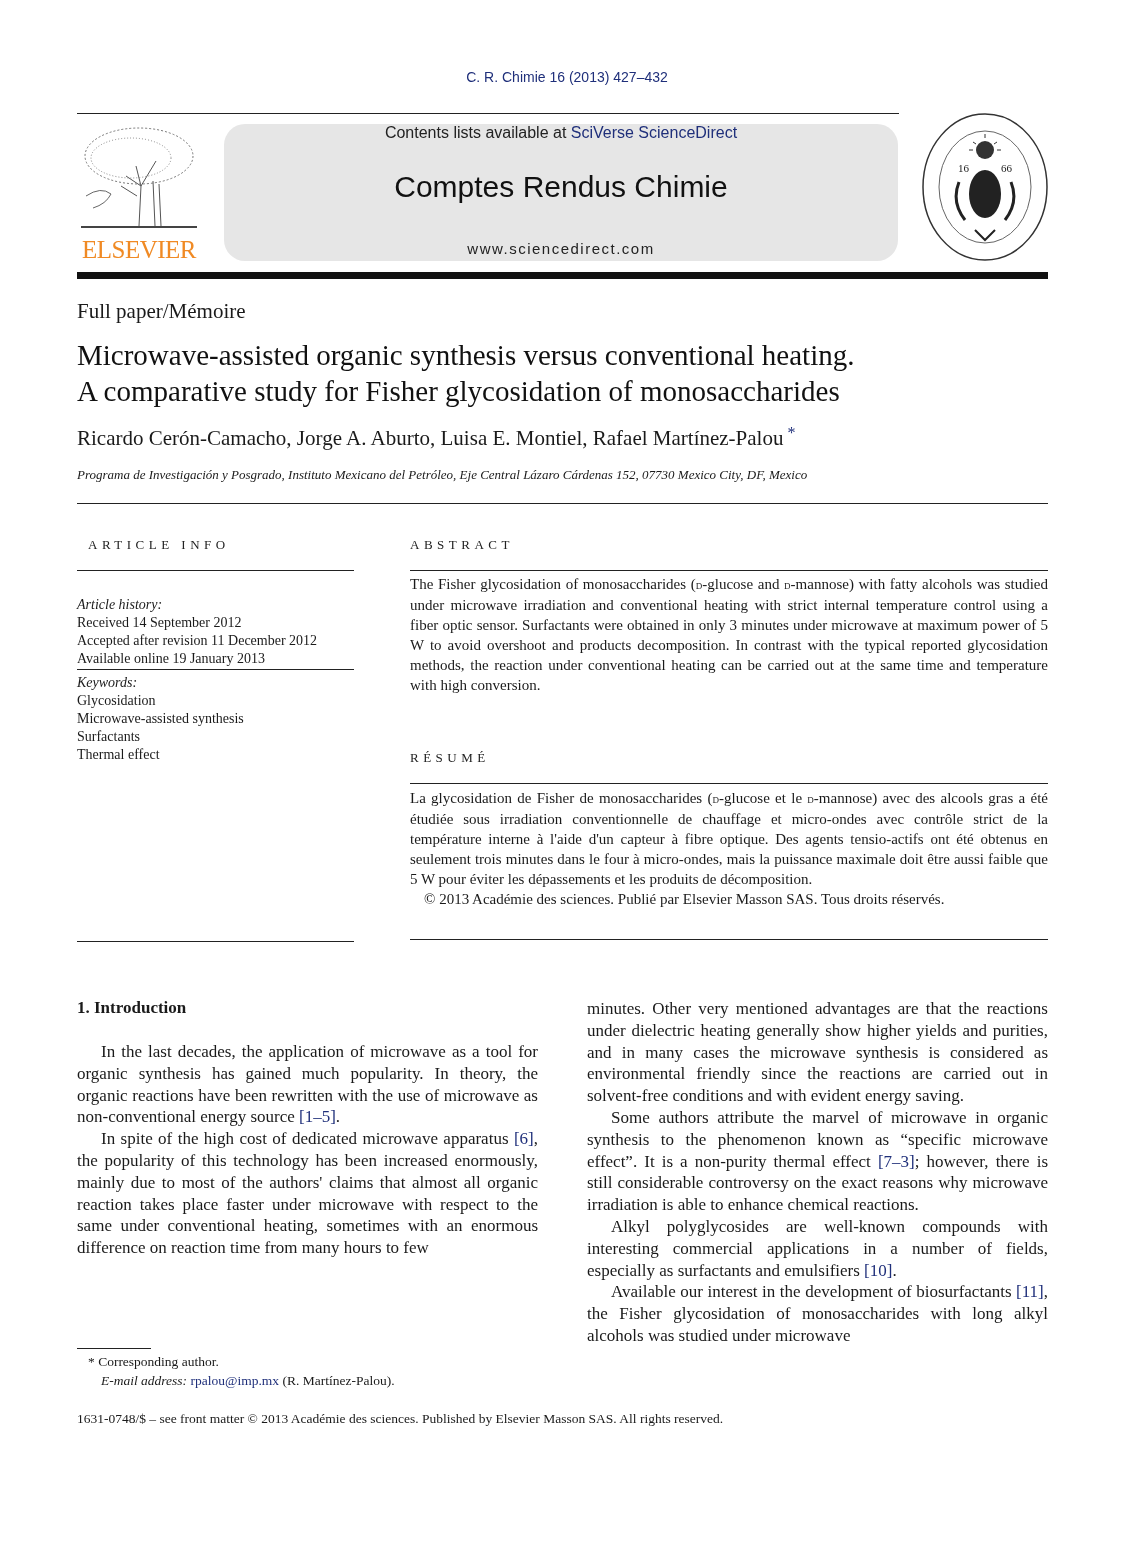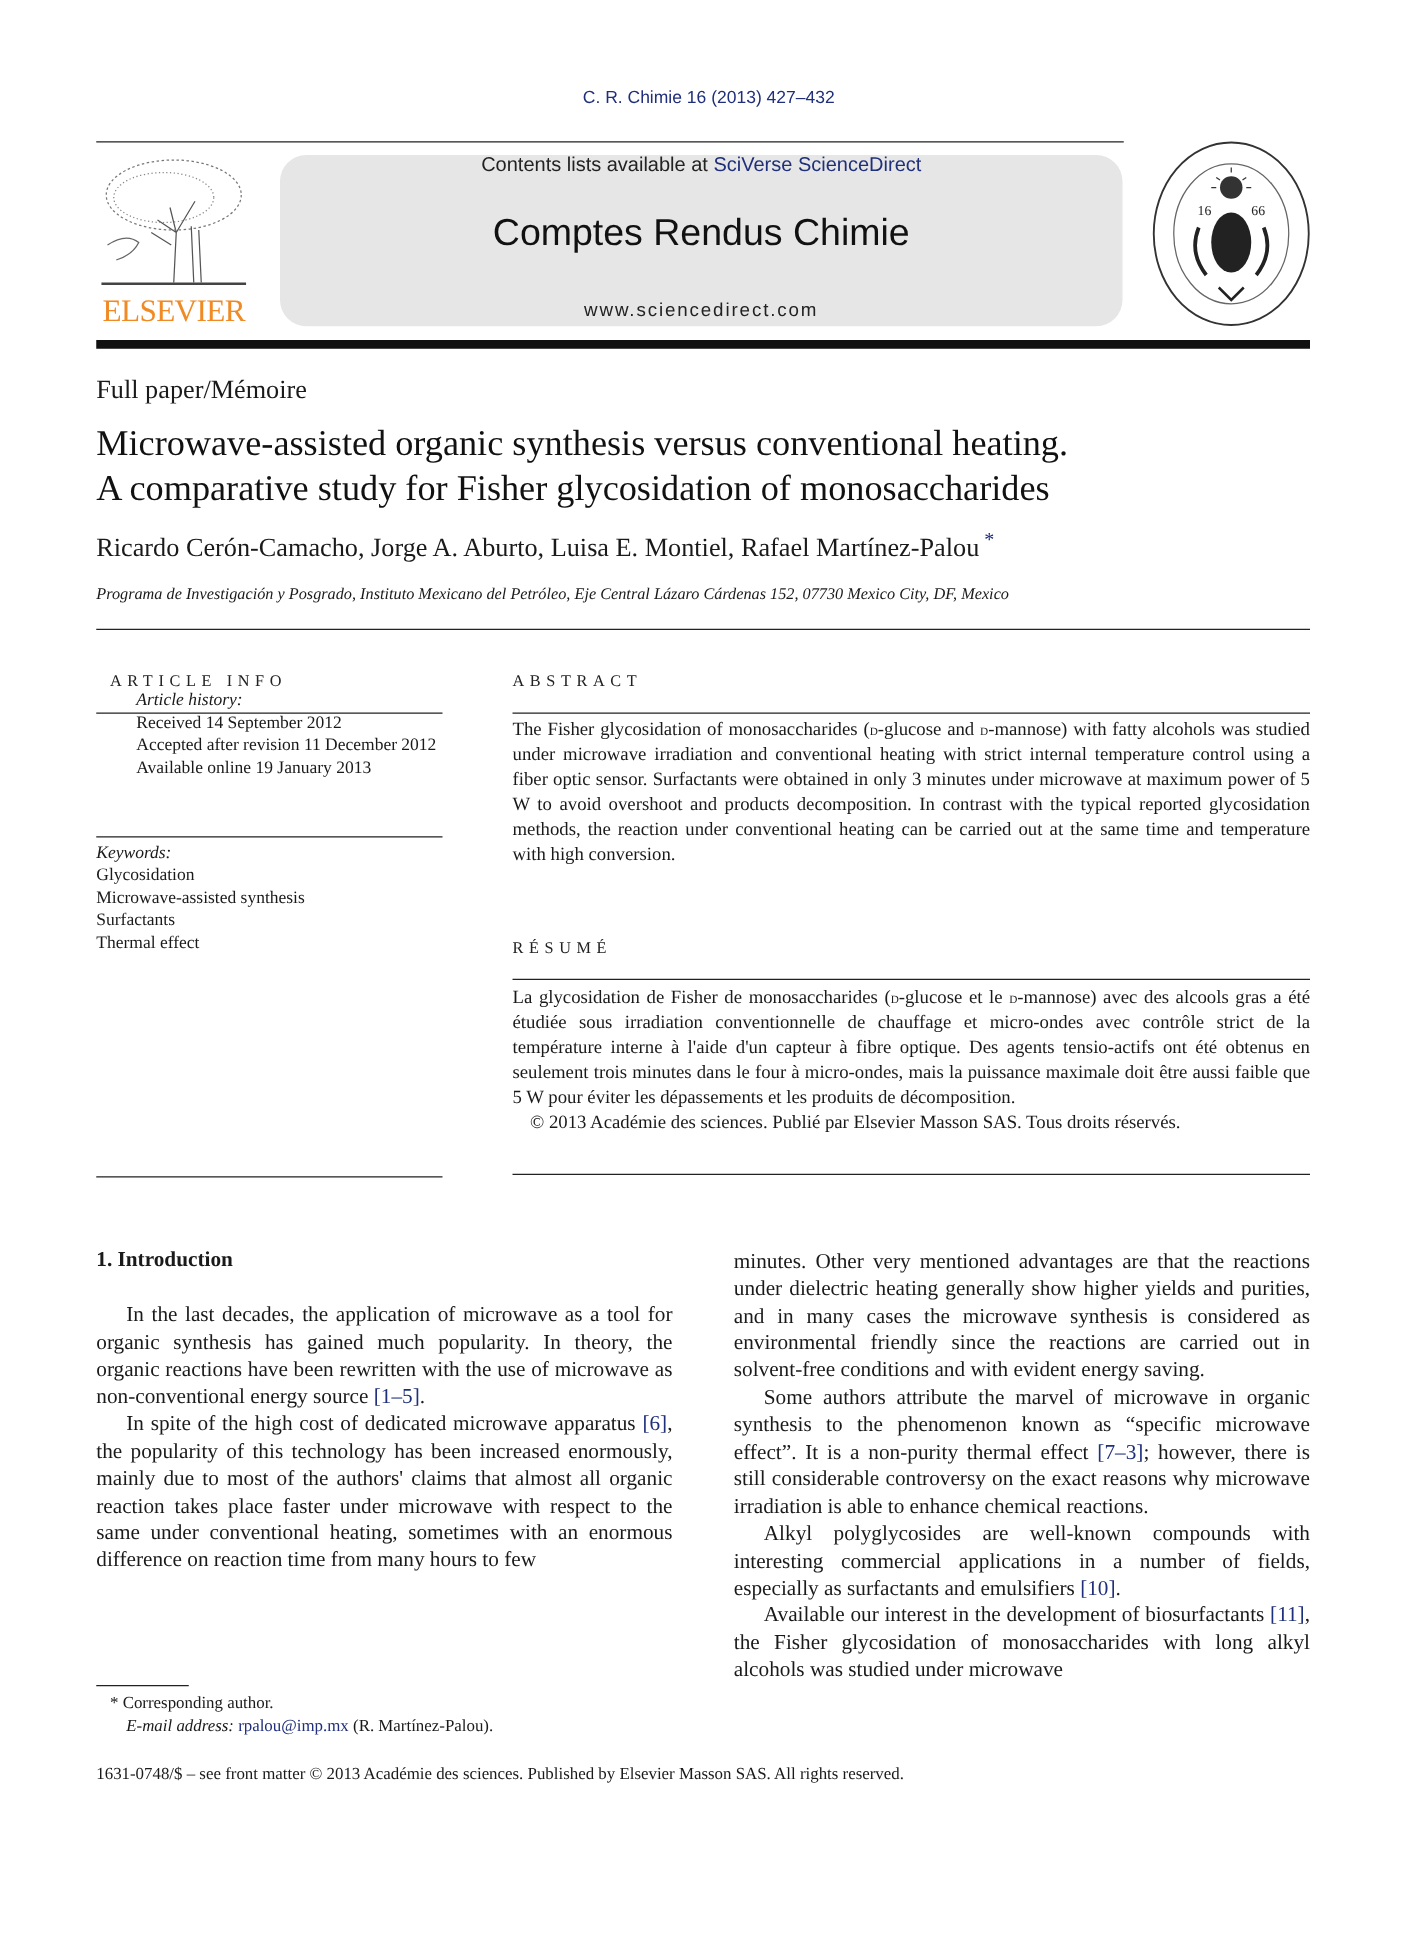--- a/index.html
+++ b/index.html
@@ -90,21 +90,21 @@
 </div>
 <div class="abs authors">
   <span>Ricardo Cerón-Camacho, Jorge A. Aburto, Luisa E. Montiel, Rafael Martínez-Palou</span><span class="star">*</span>
 </div>
 <div class="abs affil">Programa de Investigación y Posgrado, Instituto Mexicano del Petróleo, Eje Central Lázaro Cárdenas 152, 07730 Mexico City, DF, Mexico</div>
 
 <div class="rule" style="left:77px;top:503px;width:971px;"></div>
 
 <div class="abs caps-head" style="left:88px;top:537px;">ARTICLE INFO</div>
 <div class="rule" style="left:77px;top:570px;width:277px;"></div>
-<div class="abs info" style="top:552px;margin-left:32px;">
+<div class="abs info" style="top:596px;">
   <i>Article history:</i>
   <div>Received 14 September 2012</div>
   <div>Accepted after revision 11 December 2012</div>
   <div>Available online 19 January 2013</div>
 </div>
 <div class="rule" style="left:77px;top:669px;width:277px;"></div>
 <div class="abs info" style="top:674px;">
   <i>Keywords:</i>
   <div>Glycosidation</div>
   <div>Microwave-assisted synthesis</div>

